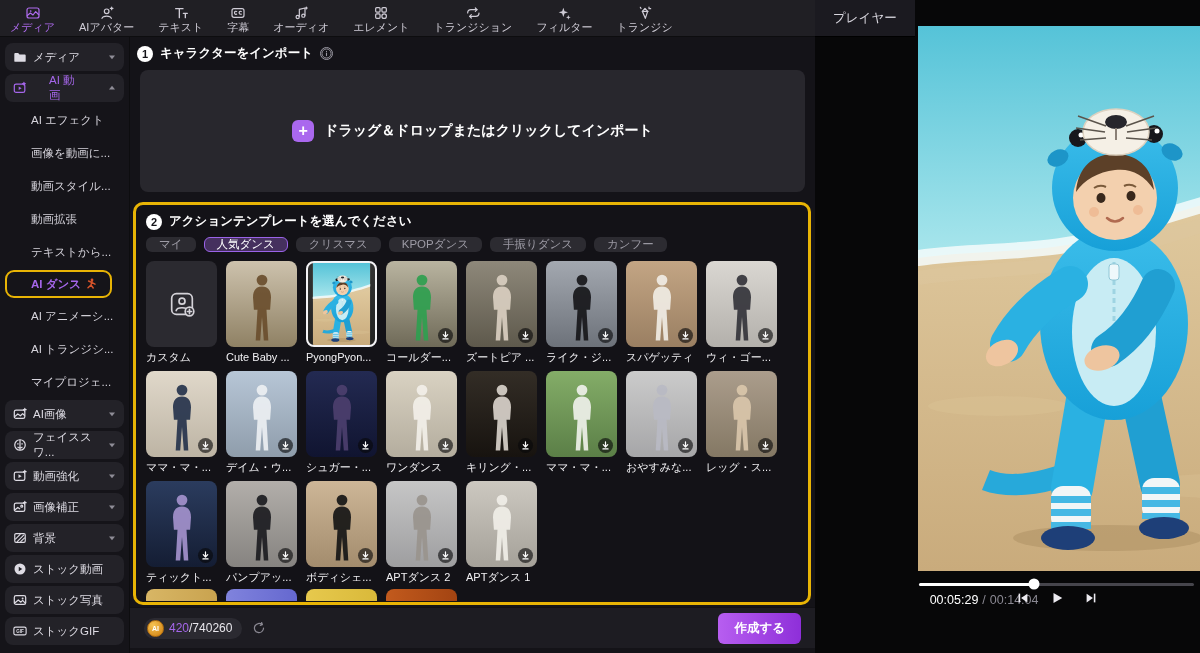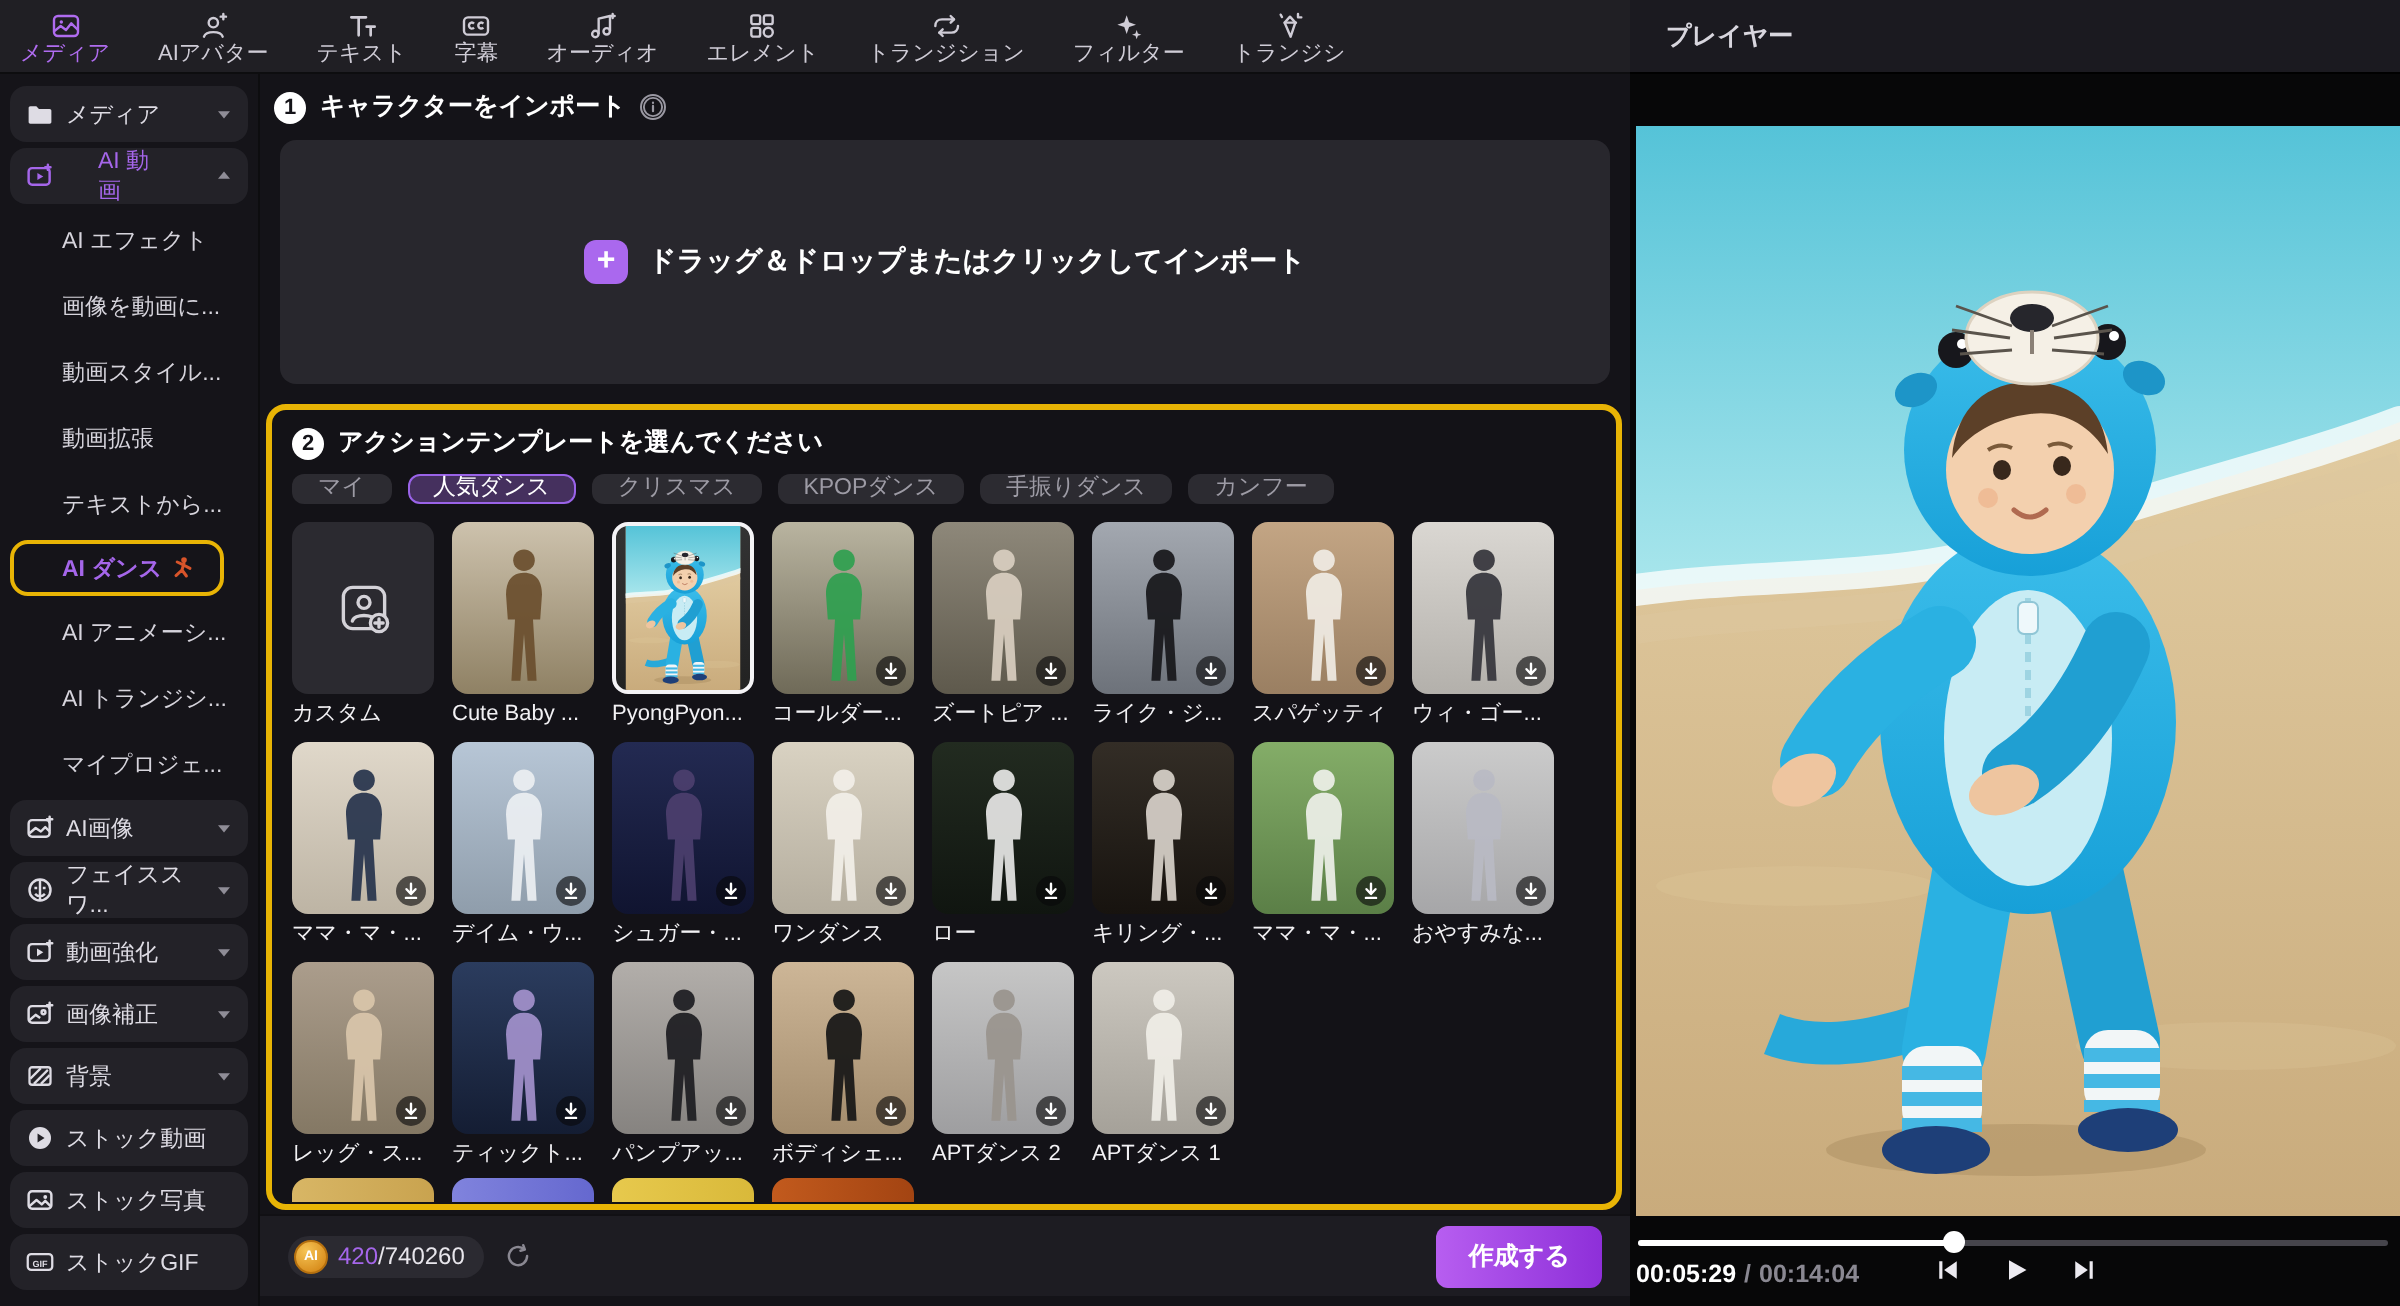--- a/index.html
+++ b/index.html
@@ -84,32 +84,32 @@
           background:radial-gradient(circle at 35% 30%,#f6c455,#d98f1f 75%);
           display:flex; align-items:center; justify-content:center; font-size:7px; font-weight:bold; color:#fff; }
   .credits-used { color:#a566ea; }
   .credits-rest { color:#e8e6ec; }
   .refresh-btn { margin-left:10px; color:#8a8892; display:flex; cursor:pointer; }
   .refresh-btn svg { width:14px; height:14px; }
   .create-btn { margin-left:auto; background:linear-gradient(90deg,#b75ef0,#8e2fd9); border:none;
                 color:#fff; font-size:12.5px; font-weight:bold; padding:7px 16px; border-radius:6px; cursor:pointer; }
 
   
-  .player { width:385px; flex:none; display:flex; flex-direction:column; background:#070708;font-weight:bold; }
+  .player { width:385px; flex:none; display:flex; flex-direction:row; background:#070708; }
   .player-header { height:37px; flex:none; background:#1b1a20; display:flex; align-items:center;
                    padding:0 18px; font-size:12.5px; color:#d8d6de; border-bottom:1px solid #000; }
   .player-body { flex:1; position:relative; }
   .video { position:absolute; top:26px; left:3px; width:382px; height:545px; overflow:hidden; }
   .video svg { display:block; width:382px; height:545px; }
   .slider { position:absolute; left:4px; right:6px; top:577px; height:14px; display:flex; align-items:center; cursor:pointer; }
   .track { width:100%; height:3px; background:#46454c; border-radius:2px; position:relative; }
   .fill { position:absolute; left:0; top:0; height:3px; background:#fff; border-radius:2px; }
   .handle { position:absolute; top:50%; transform:translate(-50%,-50%); width:11px; height:11px;
             border-radius:50%; background:#fff; }
-  .time-row { position:absolute; left:3px; top:593px; font-size:12.5px; display:flex; gap:4px; }
+  .time-row { position:absolute; left:15px; top:593px; font-size:12.5px; display:flex; gap:4px; }
   .time-current { color:#fff; }
   .time-sep,.time-total { color:#8a8892; }
   .pb-controls { position:absolute; left:50%; transform:translateX(-50%); top:591px;
                  display:flex; gap:20px; align-items:center; color:#eceaf0; }
   .pb-controls svg { width:14px; height:14px; cursor:pointer; }
   .hidden-defs { position:absolute; width:0; height:0; overflow:hidden; }
 </style>
 </head>
 <body>
 
@@ -711,33 +711,20 @@
                   </svg>
       <span class="dl-badge">
                     <svg viewBox="0 0 12 12">
                       <use href="#i-down"></use>
                     </svg>
                   </span>
     </div>
     <div class="card-label">ワンダンス</div>
   </div>
               <div class="card">
-    <div class="thumb" style="--c1: #222b20; --c2: #101510; --fig: #e8e8e6;">
-      <svg class="sil" viewBox="0 0 40 80">
-                    <use href="#person-sil"></use>
-                  </svg>
-      <span class="dl-badge">
-                    <svg viewBox="0 0 12 12">
-                      <use href="#i-down"></use>
-                    </svg>
-                  </span>
-    </div>
-    <div class="card-label">ロー</div>
-  </div>
-              <div class="card">
     <div class="thumb" style="--c1: #332d26; --c2: #17130f; --fig: #d8d2ca;">
       <svg class="sil" viewBox="0 0 40 80">
                     <use href="#person-sil"></use>
                   </svg>
       <span class="dl-badge">
                     <svg viewBox="0 0 12 12">
                       <use href="#i-down"></use>
                     </svg>
                   </span>
     </div>

